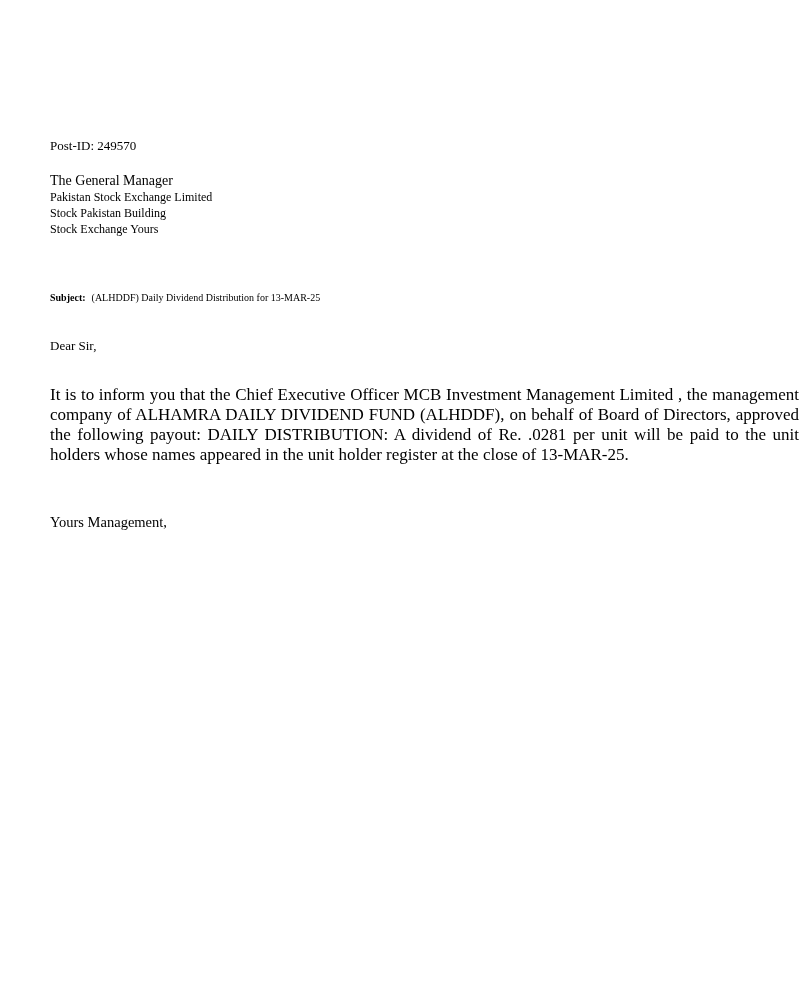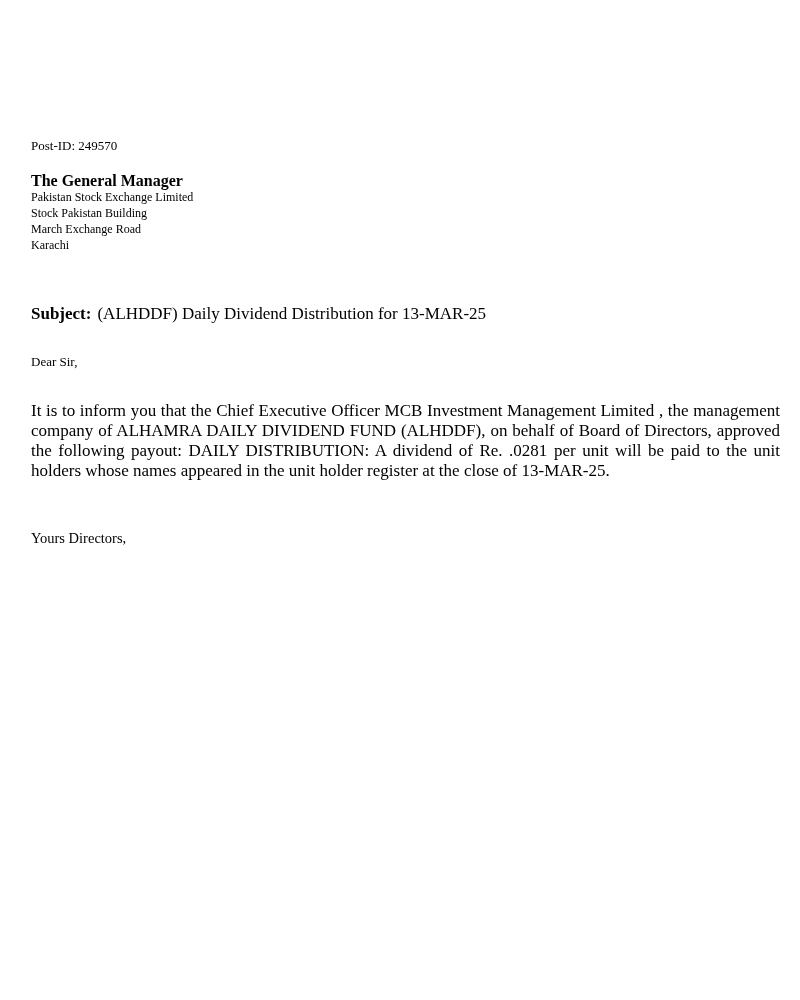--- a/index.html
+++ b/index.html
@@ -9,40 +9,41 @@
   }
   .page {
     position: relative;
     width: 688px;
     height: 1000px;
     background: #ffffff;
     font-family: "Liberation Serif", "DejaVu Serif", serif;
     color: #000000;
     box-sizing: border-box;
     padding: 138px 21px 0 31px;
+    margin-left: 19px;
   }
   .meta-line {
     font-size: 13px;
     line-height: 16px;
   }
   .recipient-block {
     margin-top: 19px;
   }
   .recipient-title {
-    font-size: 16px;
+    font-size: 14px;
     line-height: 16px;
-    font-weight: bold;
+    font-weight: normal;
   }
   .recipient-line {
     font-size: 12px;
     line-height: 16px;
   }
   .subject-line {
     margin-top: 52px;
-    font-size: 17px;
+    font-size: 10px;
     line-height: 18px;
   }
   .subject-label {
     font-weight: bold;
   }
   .subject-text {
     margin-left: 6px;
   }
   .salutation {
     margin-top: 30px;
@@ -66,27 +67,26 @@
 <body>
 
 <div class="page">
 
   <div class="meta-line">Post-ID: 249570</div>
 
   <div class="recipient-block">
     <div class="recipient-title">The General Manager</div>
     <div class="recipient-line">Pakistan Stock Exchange Limited</div>
     <div class="recipient-line">Stock Pakistan Building</div>
-    <div class="recipient-line">March Exchange Road</div>
-    <div class="recipient-line">Karachi</div>
+    <div class="recipient-line">Stock Exchange Yours</div>
   </div>
 
   <div class="subject-line">
     <span class="subject-label">Subject:</span><span class="subject-text">(ALHDDF) Daily Dividend Distribution for 13-MAR-25</span>
   </div>
 
   <div class="salutation">Dear Sir,</div>
 
   <div class="body-paragraph">It is to inform you that the Chief Executive Officer MCB Investment Management Limited , the management company of ALHAMRA DAILY DIVIDEND FUND (ALHDDF), on behalf of Board of Directors, approved the following payout: DAILY DISTRIBUTION: A dividend of Re. .0281 per unit will be paid to the unit holders whose names appeared in the unit holder register at the close of 13-MAR-25.</div>
 
-  <div class="closing">Yours Directors,</div>
+  <div class="closing">Yours Management,</div>
 
 </div>
 
 </body></html>

